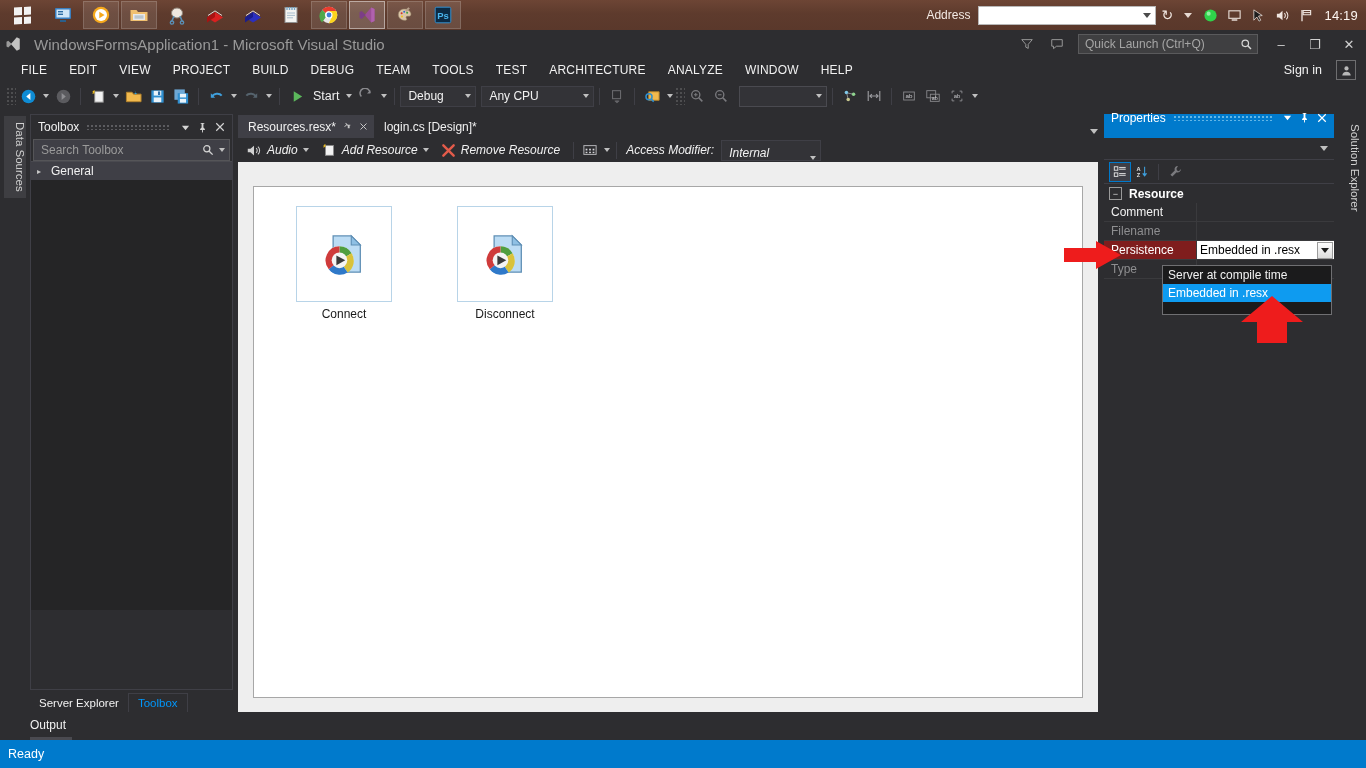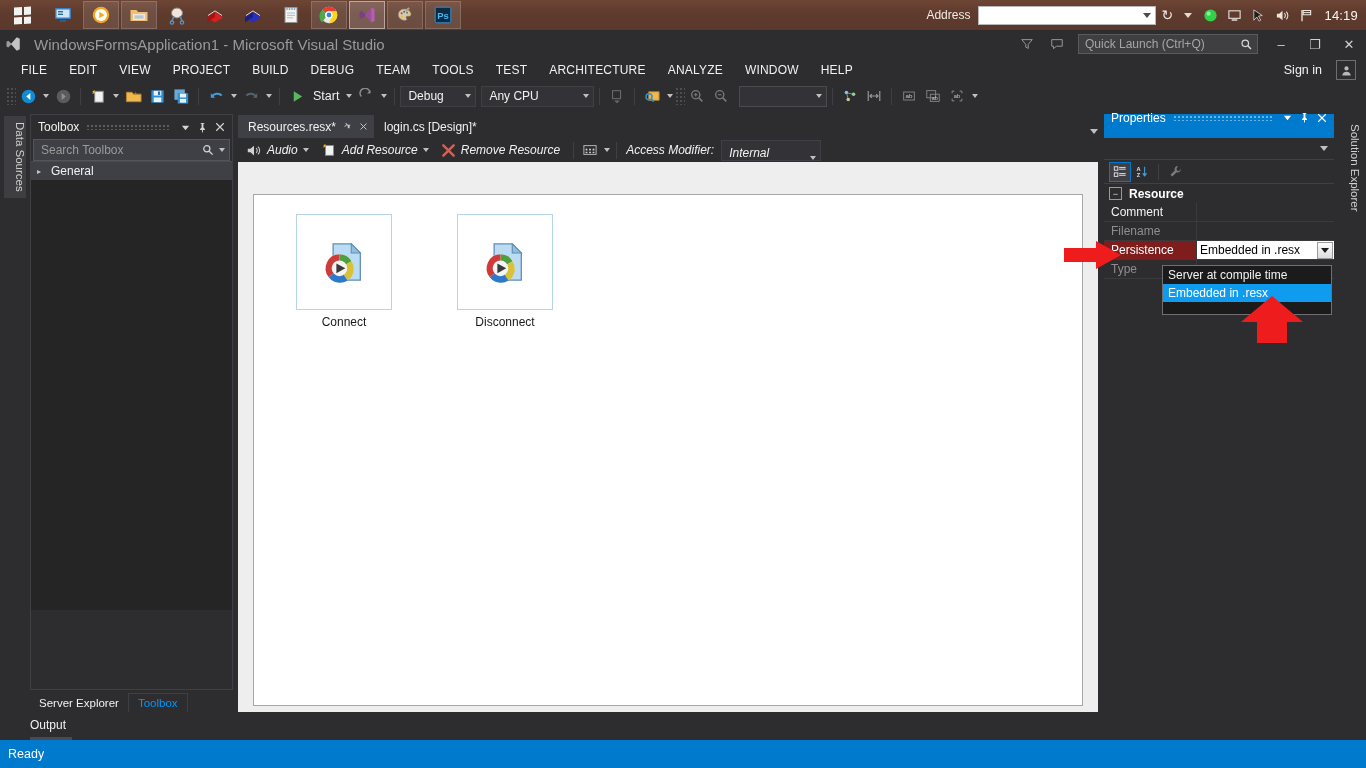--- a/index.html
+++ b/index.html
@@ -118,21 +118,21 @@
 
   .res-toolbar { position: absolute; left: 238px; top: 138px; width: 860px; height: 24px; display: flex; align-items: center; padding-left: 5px; background: #2d2d30; }
   .rb { display: flex; align-items: center; height: 22px; padding: 0 3px; }
   .rb span { color: #f1f1f1; font-size: 12px; margin-left: 5px; }
   .am-lbl { color: #f1f1f1; font-size: 12px; margin: 0 7px 0 4px; }
 
   .editor {
     position: absolute; left: 238px; top: 162px; width: 860px; height: 550px;
     background: #eeeeee; border: none;
   }
-  .canvas { position: absolute; left: 15px; top: 32px; width: 830px; height: 512px; background: #ffffff; border: 1px solid #a7a7a7; }
+  .canvas { position: absolute; left: 15px; top: 24px; width: 830px; height: 512px; background: #ffffff; border: 1px solid #a7a7a7; }
   .res-item { position: absolute; width: 96px; }
   .res-thumb { width: 96px; height: 96px; border: 1px solid #b8d4e8; background: #ffffff; display:flex; align-items:center; justify-content:center; }
   .res-label { text-align: center; font-size: 12px; color: #1a1a1a; margin-top: 5px; font-family: "Liberation Sans", sans-serif; }
 
   
   .props { position: absolute; left: 1104px; top: 114px; width: 230px; height: 598px; background: #2d2d30; }
   .props-head { height: 24px; background: #007acc; display: flex; align-items: center; padding: 0 4px 17px 7px; }
   .props-head .panel-title { color: #ffffff; font-weight: normal; }
   .props-head .dotfill { background-image: radial-gradient(circle, #63b6e6 1px, transparent 1px); }
   .props-head .ph-btn { color: #ffffff; }

